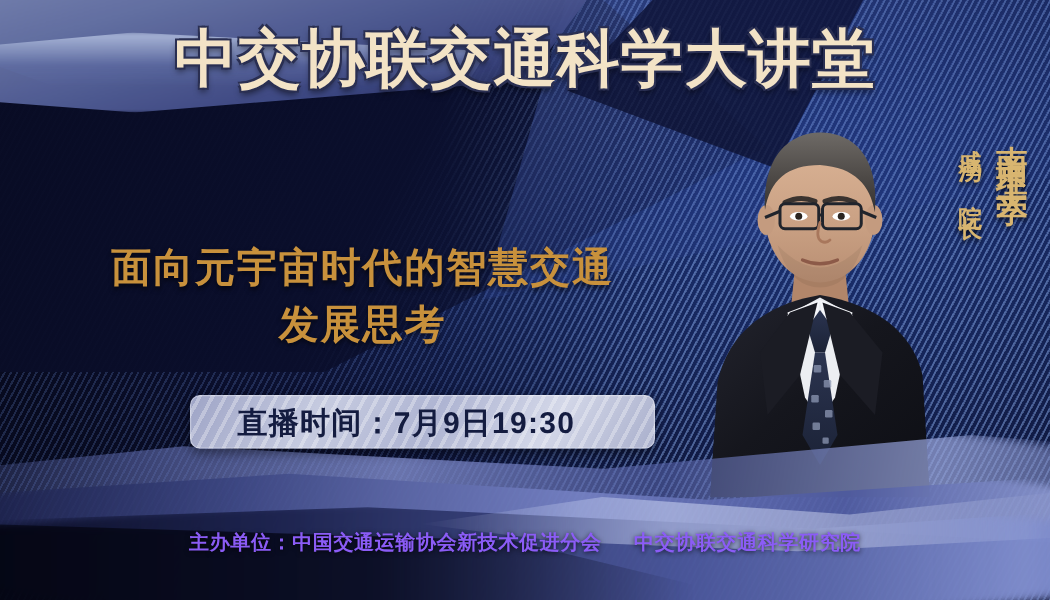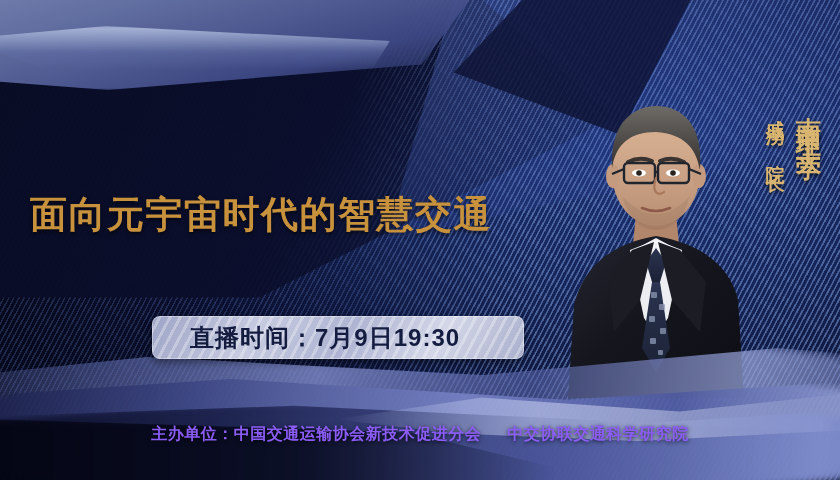--- a/index.html
+++ b/index.html
@@ -226,21 +226,22 @@
     justify-content: center;
   }
   .subbar-icon svg { display:block; }
 
   
   .lecture-title {
     position: absolute;
     left: 30px;
     top: 192px;
     width: 520px;
-    font-size: 37px;
+    text-align: center;
+    font-size: 32px;
     line-height: 45px;
     font-weight: bold;
     letter-spacing: 1.5px;
     color: #c8913c;
     text-shadow: 0 2px 4px rgba(0,0,0,0.6);
   }
   .lecture-title .l2 { display: block; }
 
   
   .time-pill {
@@ -407,24 +408,26 @@
       </g>
     </svg>
   </div>
 
   <div class="ribbon ribbon-1"></div>
   <div class="ribbon ribbon-2"></div>
   <div class="ribbon ribbon-3"></div>
   <div class="ribbon-hi"></div>
   <div class="ribbon-dark"></div>
 
+  <div class="main-title">中交协联交通科学大讲堂</div>
 
 
   <div class="lecture-title">
     <span>面向元宇宙时代的智慧交通</span>
+    <span class="l2">发展思考</span>
   </div>
 
   <div class="time-pill">
     <span class="time-text">直播时间：7月9日19:30</span>
   </div>
 
   <div class="vert vert-univ">南京理工大学</div>
   <div class="vert vert-person">戚湧 院长</div>
 
   <div class="footer">

